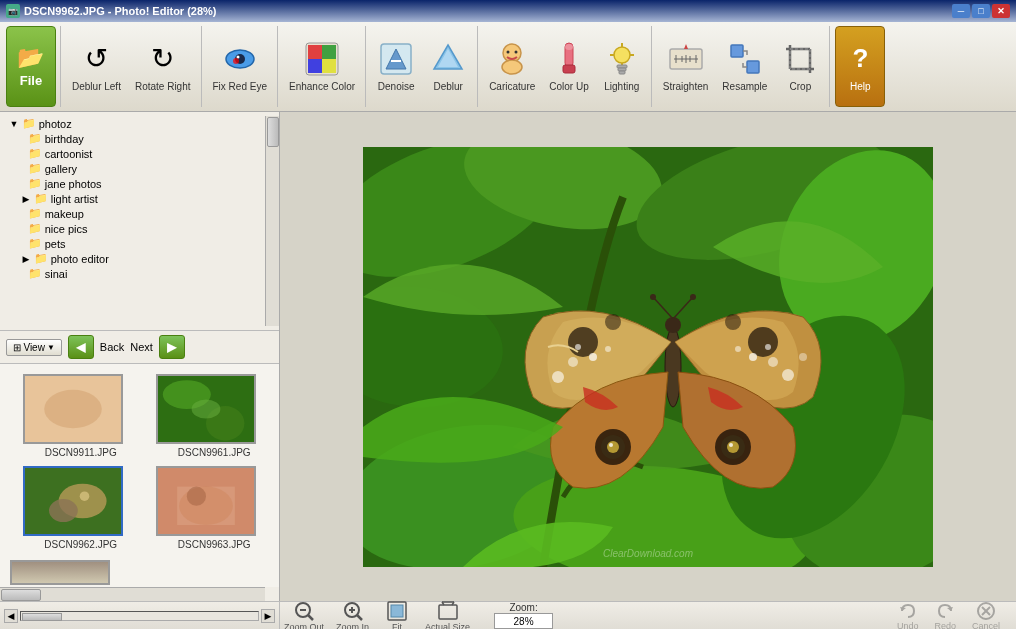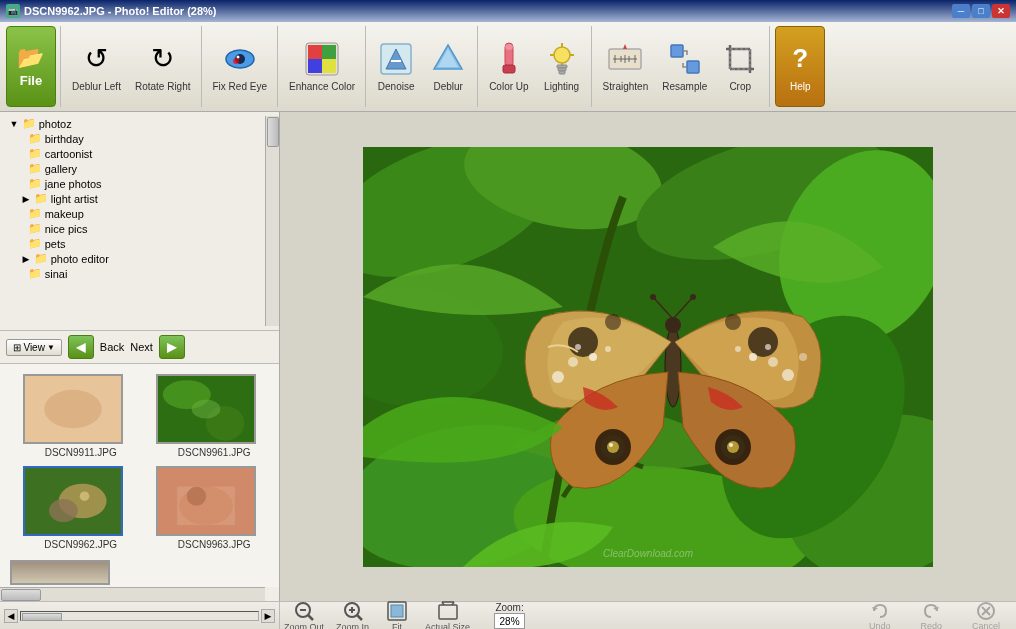--- a/index.html
+++ b/index.html
@@ -350,20 +350,32 @@
           <polygon points="18,8 28,26 8,26" fill="#c8e4f8" opacity="0.6"></polygon>
         </svg>
       </div>
       <div class="label">Deblur</div>
     </div>
   </div>
   <div class="tool-group">
     <div class="tool-btn">
       <div class="icon">
         <svg width="36" height="36" viewBox="0 0 36 36">
+          <circle cx="18" cy="12" r="9" fill="#f5c87a" stroke="#c8944a" stroke-width="1.5"></circle>
+          <ellipse cx="18" cy="26" rx="10" ry="7" fill="#f5c87a" stroke="#c8944a" stroke-width="1.5"></ellipse>
+          <circle cx="14" cy="11" r="1.5" fill="#333"></circle>
+          <circle cx="22" cy="11" r="1.5" fill="#333"></circle>
+          <path d="M13 16 Q18 20 23 16" stroke="#c84a4a" stroke-width="2" fill="none"></path>
+        </svg>
+      </div>
+      <div class="label">Caricature</div>
+    </div>
+    <div class="tool-btn">
+      <div class="icon">
+        <svg width="36" height="36" viewBox="0 0 36 36">
           <rect x="14" y="2" width="8" height="24" rx="4" fill="#e87080" stroke="#cc4455" stroke-width="1"></rect>
           <rect x="12" y="24" width="12" height="8" rx="2" fill="#c84050" stroke="#aa2a3a" stroke-width="1"></rect>
           <ellipse cx="18" cy="6" rx="4" ry="3" fill="#f0a0a8" opacity="0.7"></ellipse>
         </svg>
       </div>
       <div class="label">Color Up</div>
     </div>
     <div class="tool-btn">
       <div class="icon">
         <svg width="36" height="36" viewBox="0 0 36 36">
@@ -698,25 +710,25 @@
       <svg width="22" height="22" viewBox="0 0 22 22">
         <rect x="2" y="5" width="18" height="14" fill="none" stroke="#555" stroke-width="1.5" rx="1"></rect>
         <line x1="7" y1="5" x2="5" y2="2" stroke="#555" stroke-width="1.5"></line>
         <line x1="15" y1="5" x2="17" y2="2" stroke="#555" stroke-width="1.5"></line>
         <line x1="5" y1="2" x2="17" y2="2" stroke="#555" stroke-width="1.5"></line>
       </svg>
       <span class="z-label">Actual Size</span>
     </div>
     <div class="zoom-field">
       <span style="font-size:10px;color:#333;">Zoom:</span>
-      <input type="text" class="zoom-input" value="28%" style="width: 31px; height: 16px; border: 1px solid rgb(153, 153, 153); padding: 0px 2px; font-size: 10px; background: white; text-align: center;">
-    </div>
-  </div>
-
-  <div id="right-actions" style="margin-left:auto; display:flex; align-items:center; gap:18px; padding-right:10px;">
+      <input type="text" class="zoom-input" value="28%" style="width: 59px; height: 16px; border: 1px solid rgb(153, 153, 153); padding: 0px 2px; font-size: 10px; background: white; text-align: center;">
+    </div>
+  </div>
+
+  <div id="right-actions" style="margin-left:auto; display:flex; align-items:center; gap:4px; padding-right:10px;">
     <div class="action-btn" style="opacity:0.45;">
       <svg width="20" height="20" viewBox="0 0 20 20">
         <path d="M4,10 Q4,4 10,4 Q16,4 16,10 Q16,16 10,16" fill="none" stroke="#555" stroke-width="2"></path>
         <path d="M4,10 L2,6 L8,7 Z" fill="#555"></path>
       </svg>
       <span style="font-size:9px;color:#555;">Undo</span>
     </div>
     <div class="action-btn" style="opacity:0.45;">
       <svg width="20" height="20" viewBox="0 0 20 20">
         <path d="M16,10 Q16,4 10,4 Q4,4 4,10 Q4,16 10,16" fill="none" stroke="#555" stroke-width="2"></path>

